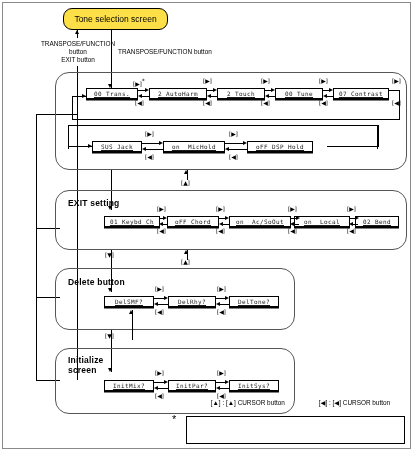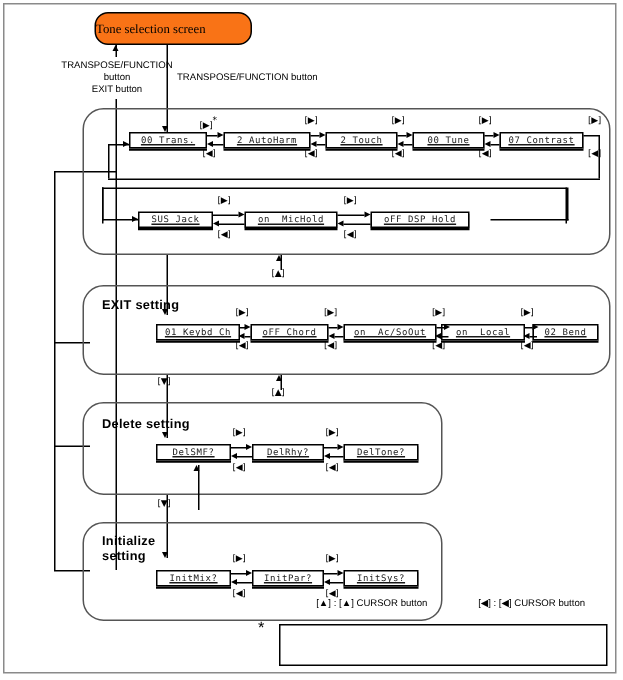--- a/index.html
+++ b/index.html
@@ -35,22 +35,22 @@
     font-family:"DejaVu Sans Mono", monospace;
     font-size:6px;letter-spacing:.4px;color:#1a1a1a;
     box-shadow:0 1.5px 0 0 #000;
   }
   .lcd span{ text-decoration:underline; text-decoration-thickness:.5px;
              text-underline-offset:1px; white-space:pre; }
 
   
   .tone-box{
     border:1.4px solid #000;border-radius:9px;box-sizing:border-box;
-    display:flex;align-items:center;
-    font-size:8.5px;background:#f97316;font-family:Liberation Serif, serif;
+    display:flex;align-items:center;justify-content:center;
+    font-size:8.5px;background:#fde047;
   }
 
   
   .hline{background:#000;height:1px;}
   .vline{background:#000;width:1px;}
 
   
   .ar{width:0;height:0;}
   .ar-r{border-top:2.6px solid transparent;border-bottom:2.6px solid transparent;border-left:4px solid #000;}
   .ar-l{border-top:2.6px solid transparent;border-bottom:2.6px solid transparent;border-right:4px solid #000;}
@@ -260,21 +260,21 @@
 
   <div class="abs vline" style="left:111px;top:250px;height:42px;"></div>
   <div class="abs ar ar-d" style="left:108.2px;top:288px;"></div>
   <div class="abs btag" style="left:105px;top:252px;">[▼]</div>
 
   <div class="abs vline" style="left:187px;top:250px;height:10px;"></div>
   <div class="abs ar ar-u" style="left:184.2px;top:250px;"></div>
   <div class="abs btag" style="left:181px;top:259px;">[▲]</div>
 
   <div class="abs panel" style="left:55px;top:268px;width:240px;height:62px;"></div>
-  <div class="abs panel-title" style="left:68px;top:277px;">Delete setting</div>
+  <div class="abs panel-title" style="left:68px;top:277px;">Delete button</div>
 
   <div class="abs lcd" style="left:104px;top:296px;width:50px;">
     <span>DelSMF?</span>
     </div>
 
   <div class="abs lcd" style="left:168px;top:296px;width:48px;">
     <span>DelRhy?</span>
     </div>
 
   <div class="abs lcd" style="left:229px;top:296px;width:50px;">
@@ -297,21 +297,21 @@
 
   <div class="abs vline" style="left:111px;top:330px;height:42px;"></div>
   <div class="abs ar ar-d" style="left:108.2px;top:368px;"></div>
   <div class="abs btag" style="left:105px;top:333px;">[▼]</div>
 
   <div class="abs vline" style="left:132px;top:310px;height:30px;"></div>
   <div class="abs ar ar-u" style="left:129.2px;top:310px;"></div>
 
   <div class="abs panel" style="left:55px;top:348px;width:240px;height:66px;"></div>
   <div class="abs panel-title" style="left:68px;top:355px;">Initialize
-setting</div>
+screen</div>
 
   <div class="abs lcd" style="left:104px;top:380px;width:50px;">
     <span>InitMix?</span>
     </div>
 
   <div class="abs lcd" style="left:168px;top:380px;width:48px;">
     <span>InitPar?</span>
     </div>
 
   <div class="abs lcd" style="left:229px;top:380px;width:50px;">

